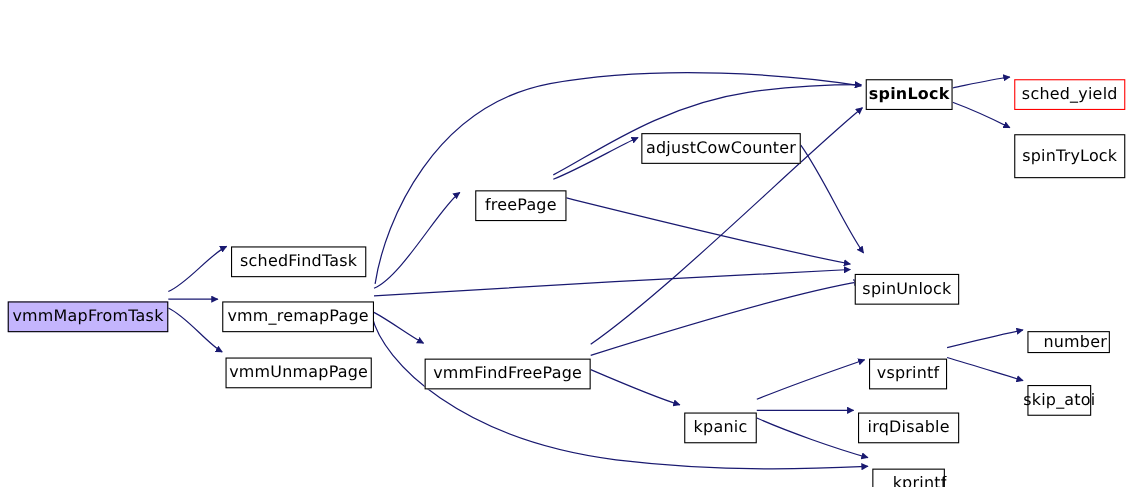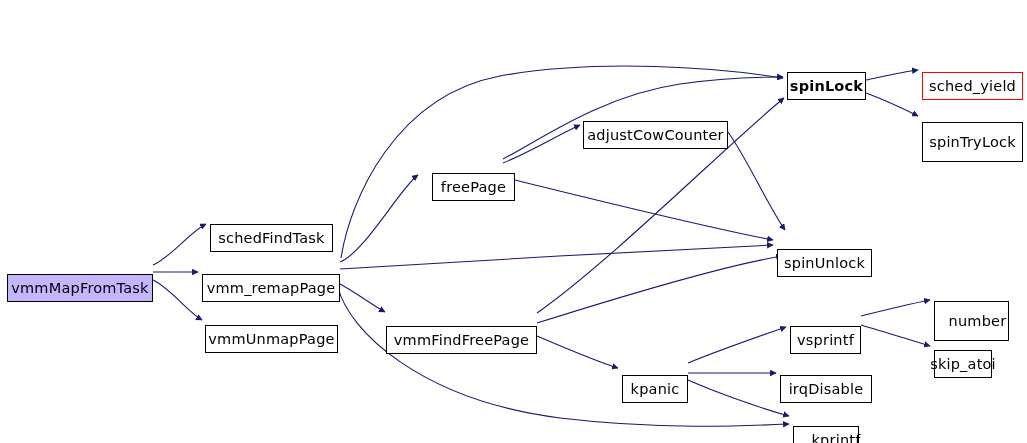--- a/index.html
+++ b/index.html
@@ -119,21 +119,21 @@
       </div>
       <div class="node" style="left: 922px; top: 106px; width: 101px; height: 40px;">
         <span class="node-label">spinTryLock</span>
       </div>
       <div class="node" style="left: 777px; top: 233px; width: 95px; height: 28px;">
         <span class="node-label">spinUnlock</span>
       </div>
       <div class="node" style="left: 790px; top: 310px; width: 71px; height: 28px;">
         <span class="node-label">vsprintf</span>
       </div>
-      <div class="node" style="left: 934px; top: 285px; width: 75px; height: 40px; padding-left: 12px;">
+      <div class="node" style="left: 934px; top: 285px; width: 75px; height: 20px; padding-left: 12px;">
         <span class="node-label">number</span>
       </div>
       <div class="node" style="left: 934px; top: 334px; width: 58px; height: 28px;">
         <span class="node-label">skip_atoi</span>
       </div>
       <div class="node" style="left: 622px; top: 359px; width: 66px; height: 28px;">
         <span class="node-label">kpanic</span>
       </div>
       <div class="node" style="left: 780px; top: 359px; width: 92px; height: 28px;">
         <span class="node-label">irqDisable</span>

